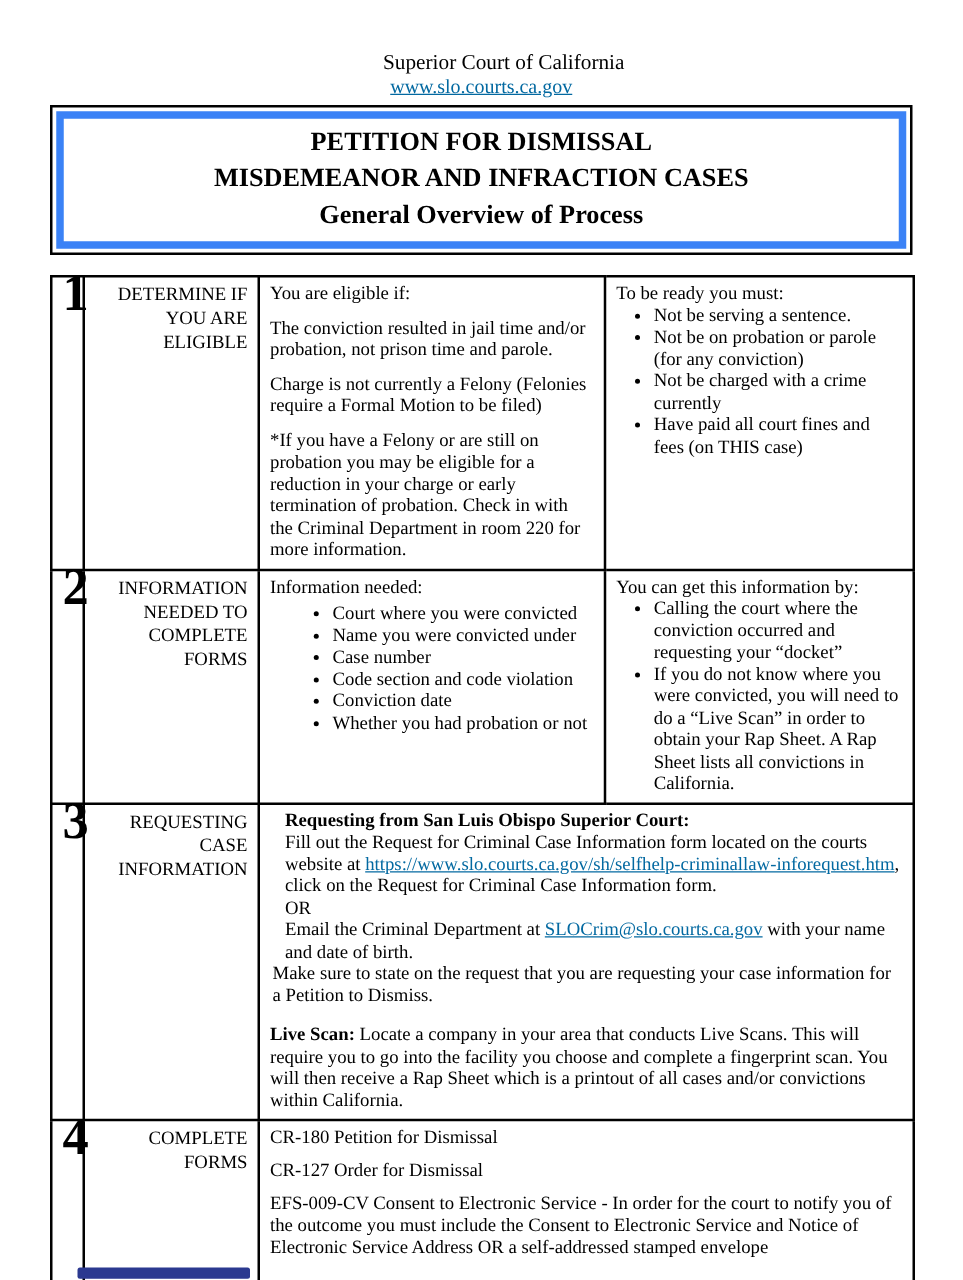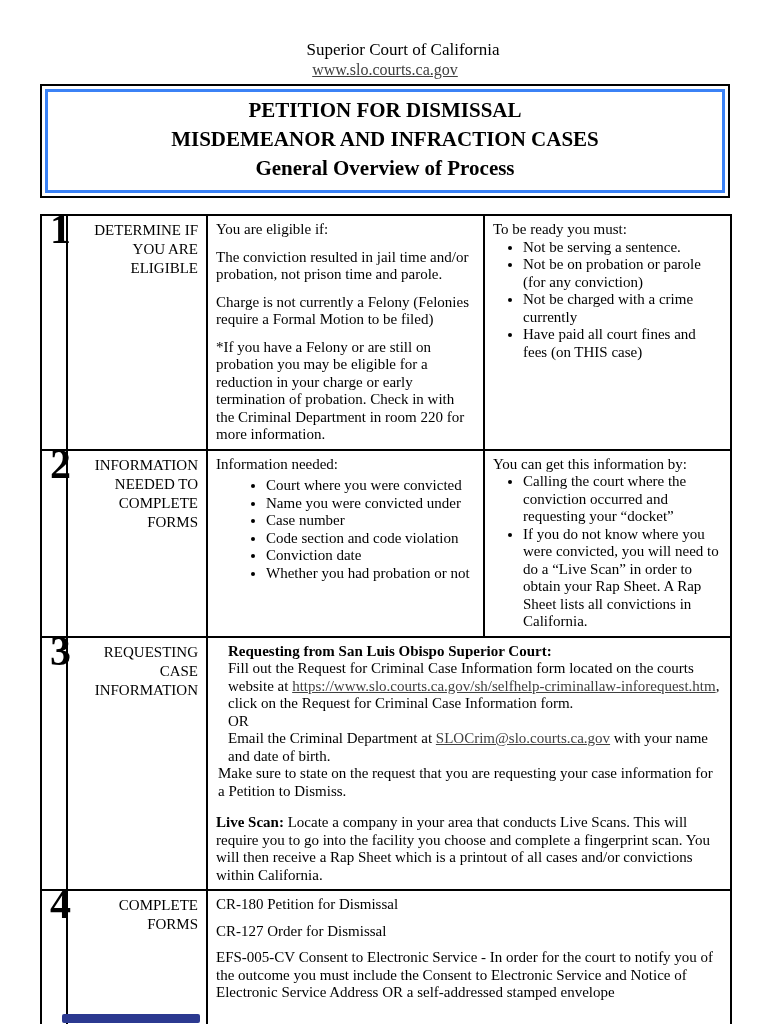--- a/index.html
+++ b/index.html
@@ -12,24 +12,24 @@
     background: #ffffff;
     color: #000000;
     font-family: "Liberation Serif", serif;
     overflow: hidden;
   }
   
   .doc-header { text-align: center; padding-top: 40px; }
   .doc-header .l1 { font-size: 17px; line-height: 20px; margin-left: 36px; }
   .doc-header .l2 { font-size: 16px; line-height: 19px; }
   .doc-header .l3 { font-size: 16px; line-height: 19px; }
-  a.link { color: #404040; text-decoration: underline; cursor: pointer; }
+  a.link { color: #0369a1; text-decoration: underline; cursor: pointer; }
   
   .title-box { margin: 5px 40px 0 40px; border: 2px solid #000; padding: 3px; }
-  .title-inner { border: 3px solid #3b82f6; text-align: center; padding: 4px 0 7px 0; }
+  .title-inner { border: 6px solid #3b82f6; text-align: center; padding: 4px 0 7px 0; }
   .title-line { font-weight: bold; font-size: 21px; line-height: 29px; }
   
   table.steps {
     margin: 16px 40px 0 40px;
     width: 690px;
     border-collapse: collapse;
     table-layout: fixed;
     font-size: 15px;
     line-height: 17.5px;
   }
@@ -144,21 +144,21 @@
         <div class="livescan"><span class="bold">Live Scan:</span><span> Locate a company in your area that conducts Live Scans. This will require you to go into the facility you choose and complete a fingerprint scan. You will then receive a Rap Sheet which is a printout of all cases and/or convictions within California.</span></div>
       </td>
     </tr>
 
     <tr style="height:135px">
       <td class="num">4</td>
       <td class="label">COMPLETE FORMS</td>
       <td class="cell forms-cell" colspan="2">
         <p>CR-180 Petition for Dismissal</p>
         <p>CR-127 Order for Dismissal</p>
-        <p class="tight">EFS-005-CV Consent to Electronic Service - In order for the court to notify you of the outcome you must include the Consent to Electronic Service and Notice of Electronic Service Address OR a self-addressed stamped envelope</p>
+        <p class="tight">EFS-009-CV Consent to Electronic Service - In order for the court to notify you of the outcome you must include the Consent to Electronic Service and Notice of Electronic Service Address OR a self-addressed stamped envelope</p>
       </td>
     </tr>
   </tbody>
     </table>
 
   <div class="scroll-thumb"></div>
 
 </div>
 
 </body></html>

